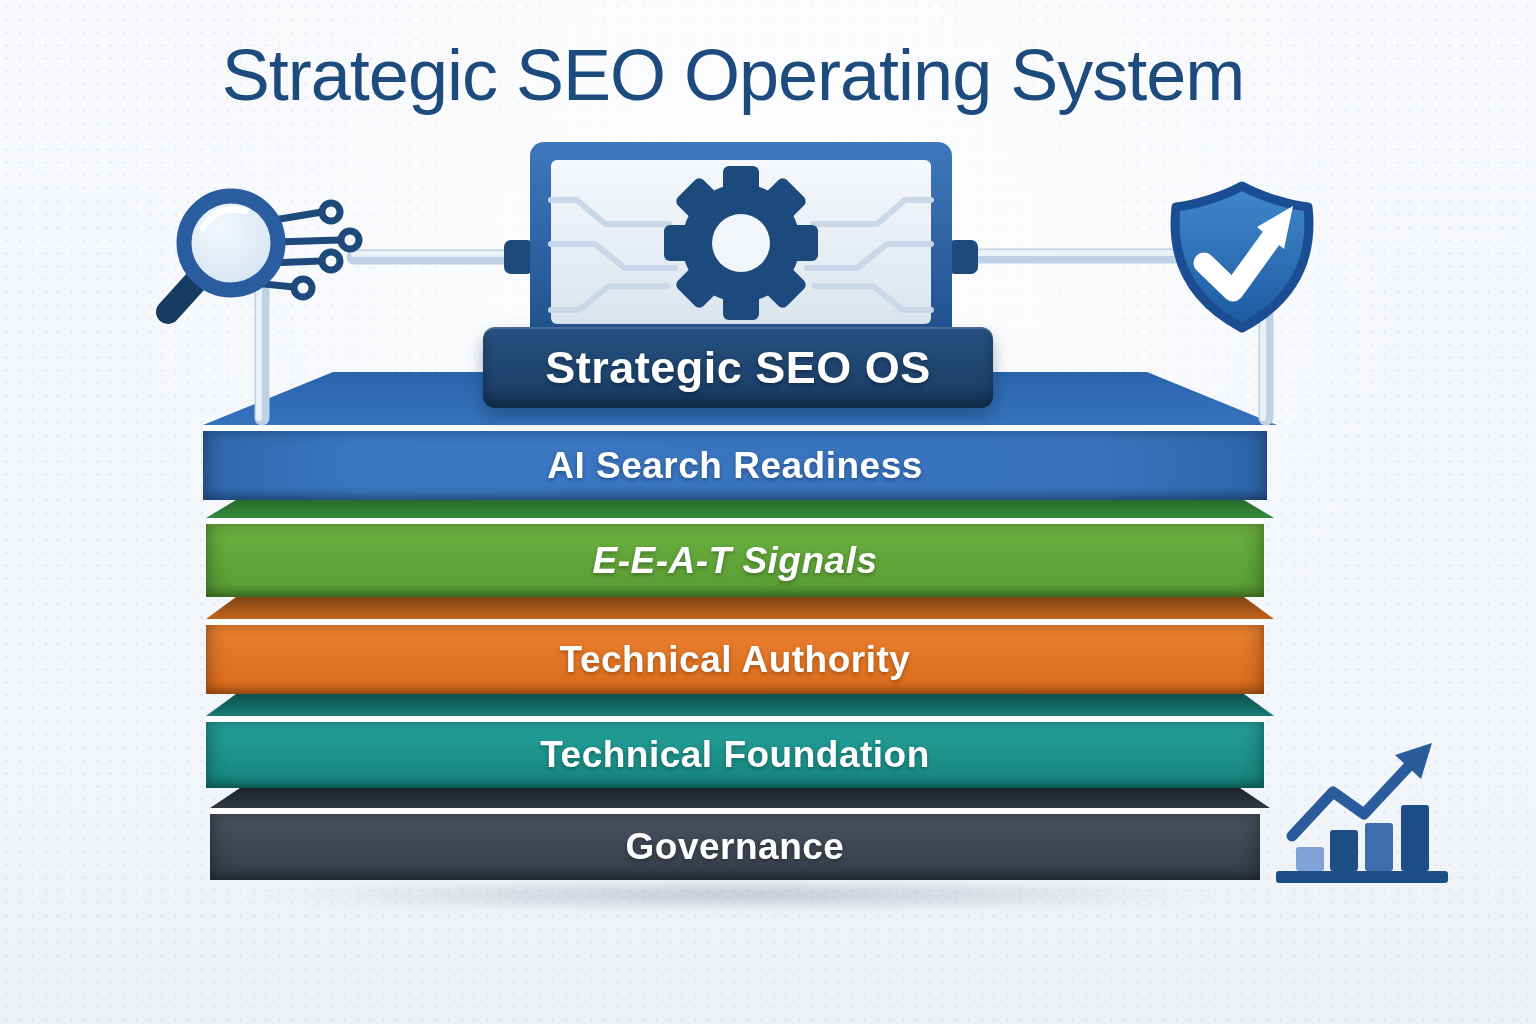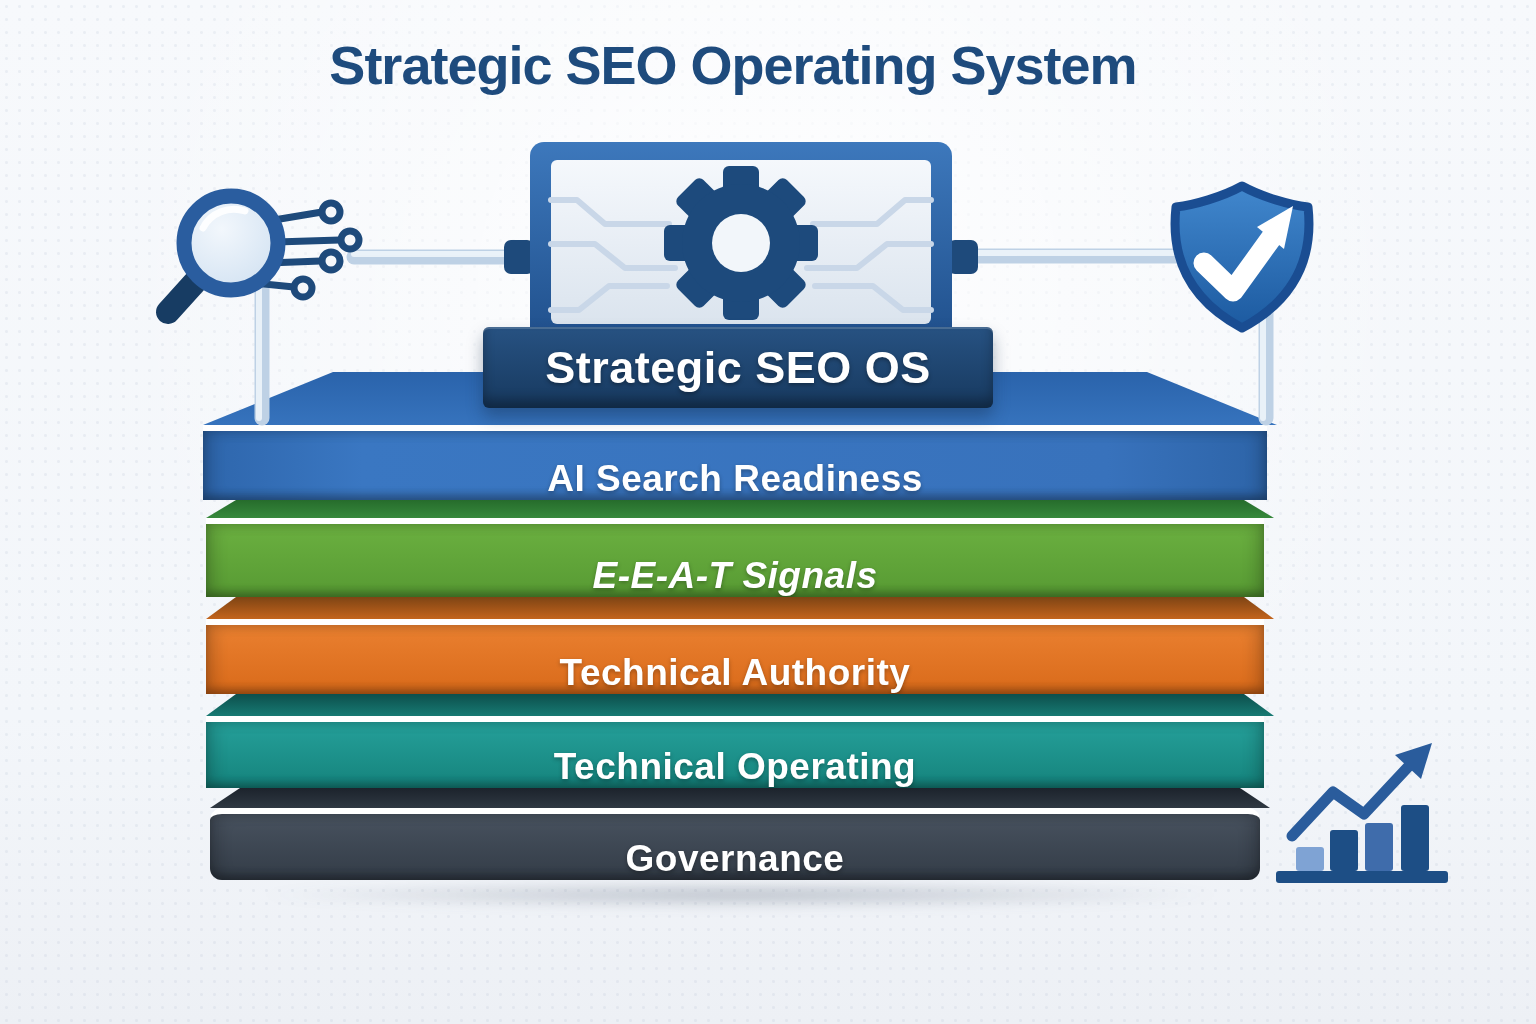--- a/index.html
+++ b/index.html
@@ -7,28 +7,28 @@
     position:relative; width:1536px; height:1024px; overflow:hidden;
     font-family:"Liberation Sans", sans-serif;
     background:
       radial-gradient(ellipse at 50% 28%, rgba(255,255,255,.9) 0%, rgba(255,255,255,0) 60%),
       radial-gradient(rgba(168,182,202,.17) 1.2px, transparent 1.7px),
       linear-gradient(180deg,#f7f9fc 0%,#f3f6fa 70%,#edf0f5 100%);
     background-size:auto, 13px 13px, auto;
   }
   .title{
     position:absolute; top:34px; left:733px; transform:translateX(-50%);
-    margin:0; white-space:nowrap; font-size:54px; font-weight:700;
+    margin:0; white-space:nowrap; font-size:72px; font-weight:400;
     letter-spacing:-1px; color:#1e4b7d;
   }
   
   .layer{position:absolute; z-index:2;}
   .layer .top{position:absolute; left:0; right:0; top:0;}
   .layer .front{
-    position:absolute; left:0; right:10px; display:flex; align-items:flex-end; justify-content:center;
+    position:absolute; left:0; right:10px; display:flex; align-items:center; justify-content:center;
     border-top:6px solid #ffffff;
     box-shadow: inset 0 -5px 9px rgba(0,0,0,.24), inset 10px 0 14px rgba(0,0,0,.14), inset -10px 0 14px rgba(0,0,0,.14);
   }
   .layer .front span{
     color:#fff; font-weight:700; font-size:37px; letter-spacing:.5px;
     text-shadow:0 2px 4px rgba(0,0,0,.30);
   }
   .l0{left:203px; width:1074px; top:372px;}
   .l0 .top{height:53px; clip-path:polygon(130px 0, calc(100% - 130px) 0, 100% 100%, 0 100%);
            background:linear-gradient(180deg,#2a63ab,#3673bd);}
@@ -41,33 +41,33 @@
   .l2 .top{height:22px; clip-path:polygon(30px 0, calc(100% - 30px) 0, 100% 100%, 0 100%);
            background:linear-gradient(180deg,#7e4414,#c3641c);}
   .l2 .front{top:22px; height:69px; background:linear-gradient(180deg,#ea8030,#d96a1a);}
   .l3{left:206px; width:1068px; top:694px;}
   .l3 .top{height:22px; clip-path:polygon(30px 0, calc(100% - 30px) 0, 100% 100%, 0 100%);
            background:linear-gradient(180deg,#0d4f4c,#177a73);}
   .l3 .front{top:22px; height:66px; background:linear-gradient(180deg,#25a09a,#15837c);}
   .l4{left:210px; width:1060px; top:788px;}
   .l4 .top{height:20px; clip-path:polygon(30px 0, calc(100% - 30px) 0, 100% 100%, 0 100%);
            background:linear-gradient(180deg,#1c232c,#2f3842);}
-  .l4 .front{top:20px; height:66px; background:linear-gradient(180deg,#48525f,#333c47);border-radius:12px;}
+  .l4 .front{top:20px; height:66px; background:linear-gradient(180deg,#48525f,#333c47);}
   .floor-shadow{
     position:absolute; z-index:1; left:250px; top:882px; width:980px; height:26px;
     background:radial-gradient(ellipse, rgba(55,70,92,.30), rgba(55,70,92,0) 70%);
     filter:blur(6px);
   }
   
   .tubes{position:absolute; inset:0; z-index:3; pointer-events:none;}
   .icons{position:absolute; inset:0; z-index:4; pointer-events:none;}
   
   .banner{
     position:absolute; z-index:5; left:483px; top:327px; width:510px; height:81px;
-    border-radius:6px; display:flex; align-items:center; justify-content:center;
+    border-radius:12px; display:flex; align-items:center; justify-content:center;
     background:linear-gradient(180deg,#275282,#17395f);
     box-shadow:0 9px 16px rgba(18,40,70,.35), inset 0 2px 0 rgba(255,255,255,.16), inset 0 -8px 12px rgba(0,0,0,.30);
   }
   .banner span{
     color:#fff; font-weight:700; font-size:45px; letter-spacing:.5px;
     text-shadow:0 2px 4px rgba(0,0,0,.35);
   }
 </style>
 </head>
 <body>
@@ -93,21 +93,21 @@
     </div>
     <div class="layer l2">
       <div class="top"></div>
       <div class="front">
         <span>Technical Authority</span>
       </div>
     </div>
     <div class="layer l3">
       <div class="top"></div>
       <div class="front">
-        <span>Technical Operating</span>
+        <span>Technical Foundation</span>
       </div>
     </div>
     <div class="layer l4">
       <div class="top"></div>
       <div class="front">
         <span>Governance</span>
       </div>
     </div>
   </div>
 

